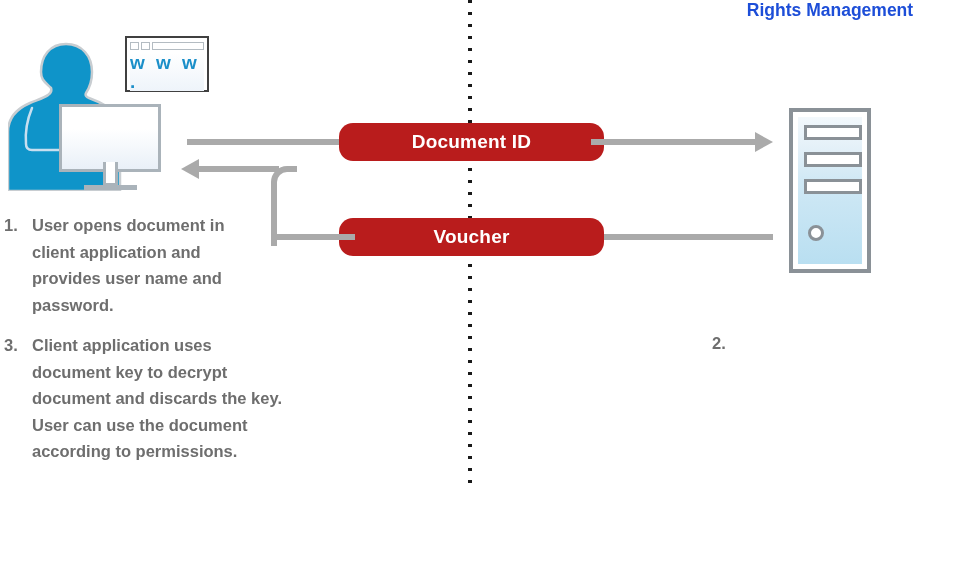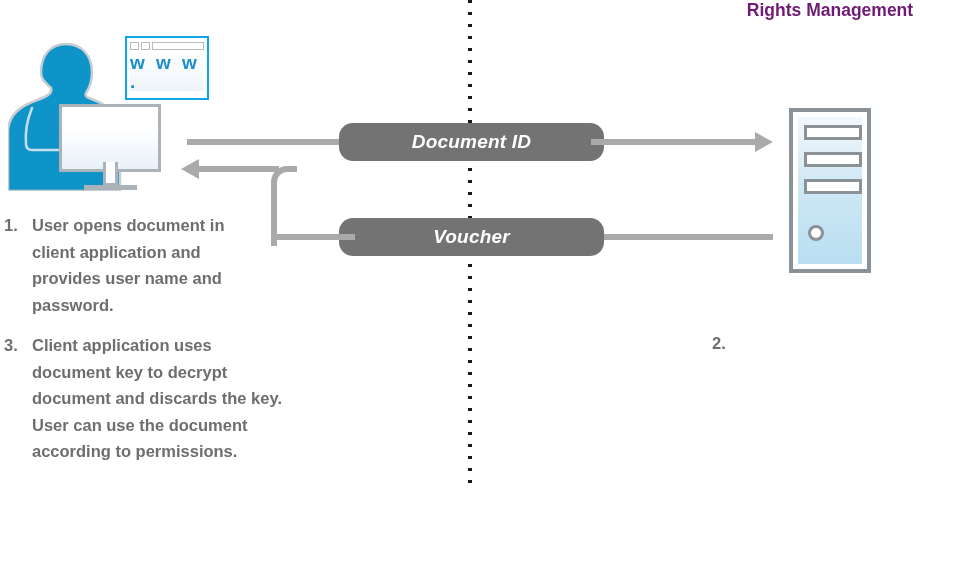--- a/index.html
+++ b/index.html
@@ -20,21 +20,21 @@
 
   
   .server-title {
     position: absolute;
     left: 700px;
     top: 0px;
     width: 260px;
     text-align: center;
     font-size: 17.5px;
     font-weight: bold;
-    color: #701a75;
+    color: #1d4ed8;
     letter-spacing: 0px;
     white-space: nowrap;
   }
 
   
   .divider {
     position: absolute;
     left: 468px;
     top: 0px;
     width: 4px;
@@ -52,22 +52,22 @@
     width: 150px;
     height: 155px;
   }
 
   
   .browser {
     position: absolute;
     left: 125px;
     top: 36px;
     width: 84px;
-    height: 64px;
-    border: 2px solid #0ea5e9;
+    height: 56px;
+    border: 2px solid #404040;
     background: #ffffff;
     box-sizing: border-box;
     padding: 3px;
   }
   .browser-bar {
     display: flex;
     align-items: center;
     gap: 2px;
     height: 10px;
     margin-bottom: 2px;
@@ -181,30 +181,29 @@
   }
 
   
   .line-h {
     position: absolute;
     background: #aaaaaa;
     height: 6px;
   }
   .pill {
     position: absolute;
-    background: #737373;
+    background: #b91c1c;
     border-radius: 14px;
     display: flex;
     align-items: center;
     justify-content: center;
     color: #ffffff;
     font-size: 19px;
     font-weight: bold;
     letter-spacing: 0.2px;
-    font-style: italic;
   }
   .arrow-right {
     position: absolute;
     width: 0; height: 0;
     border-top: 10px solid transparent;
     border-bottom: 10px solid transparent;
     border-left: 18px solid #aaaaaa;
   }
   .arrow-left {
     position: absolute;

